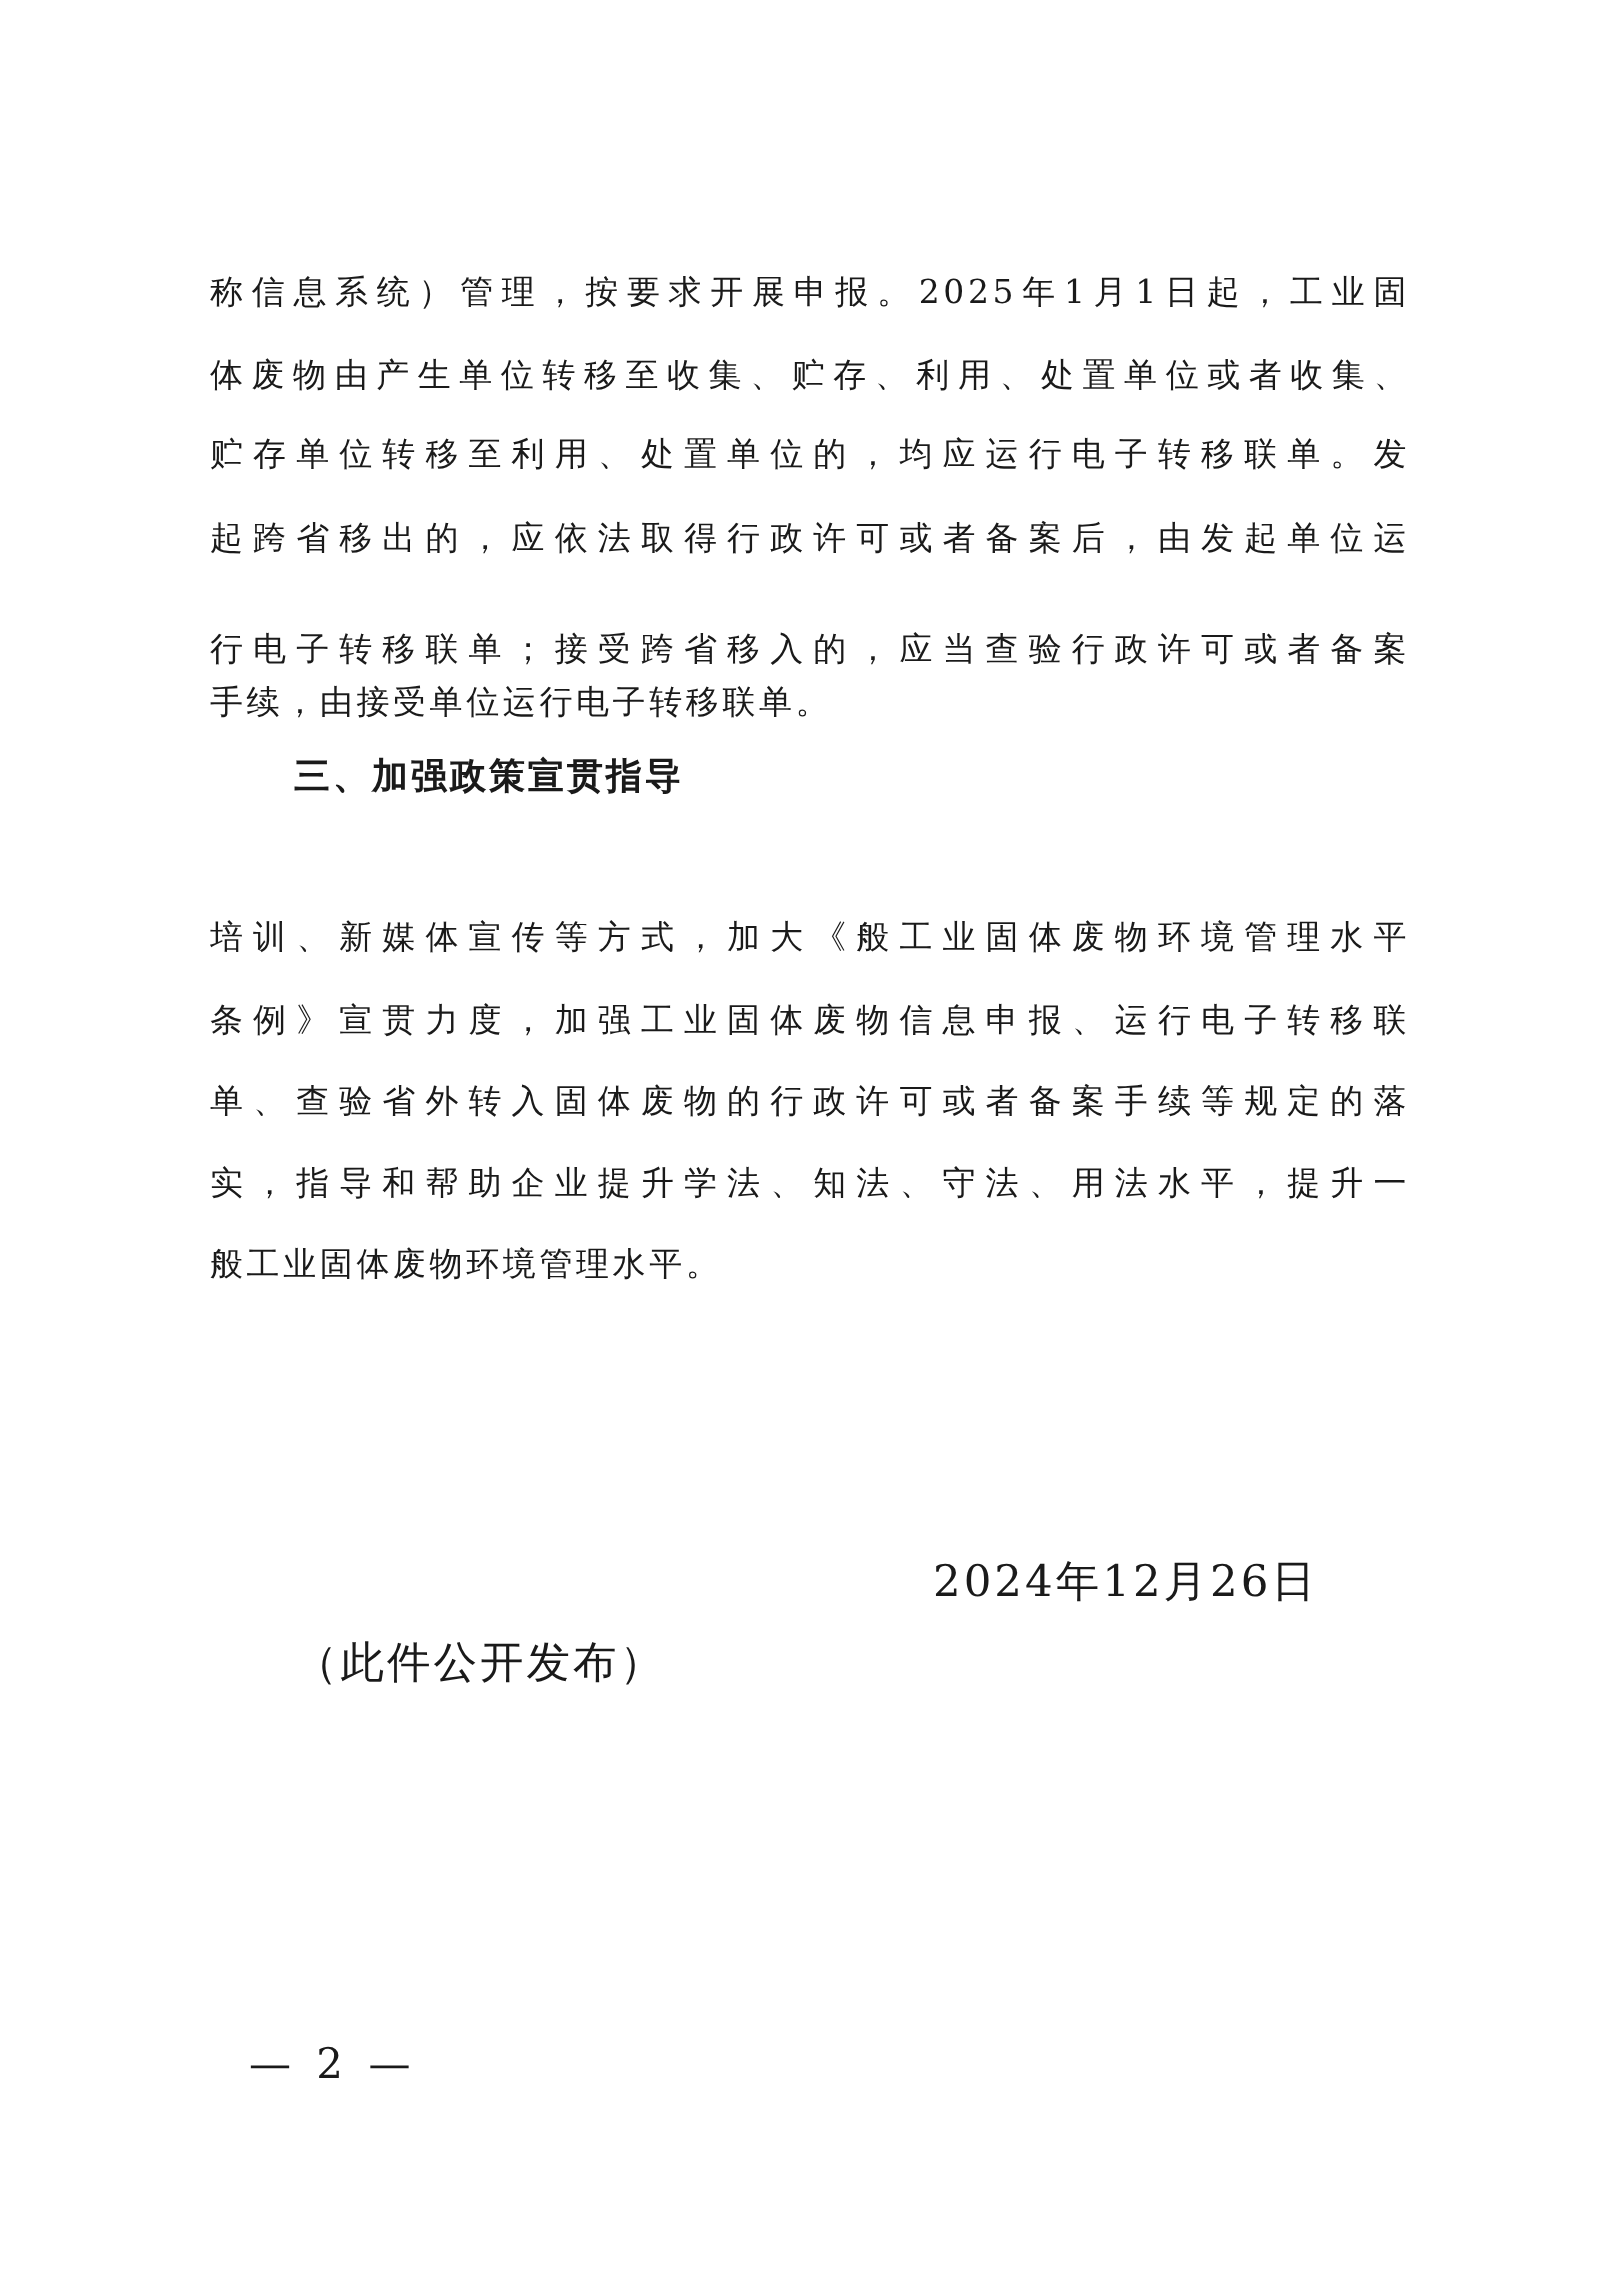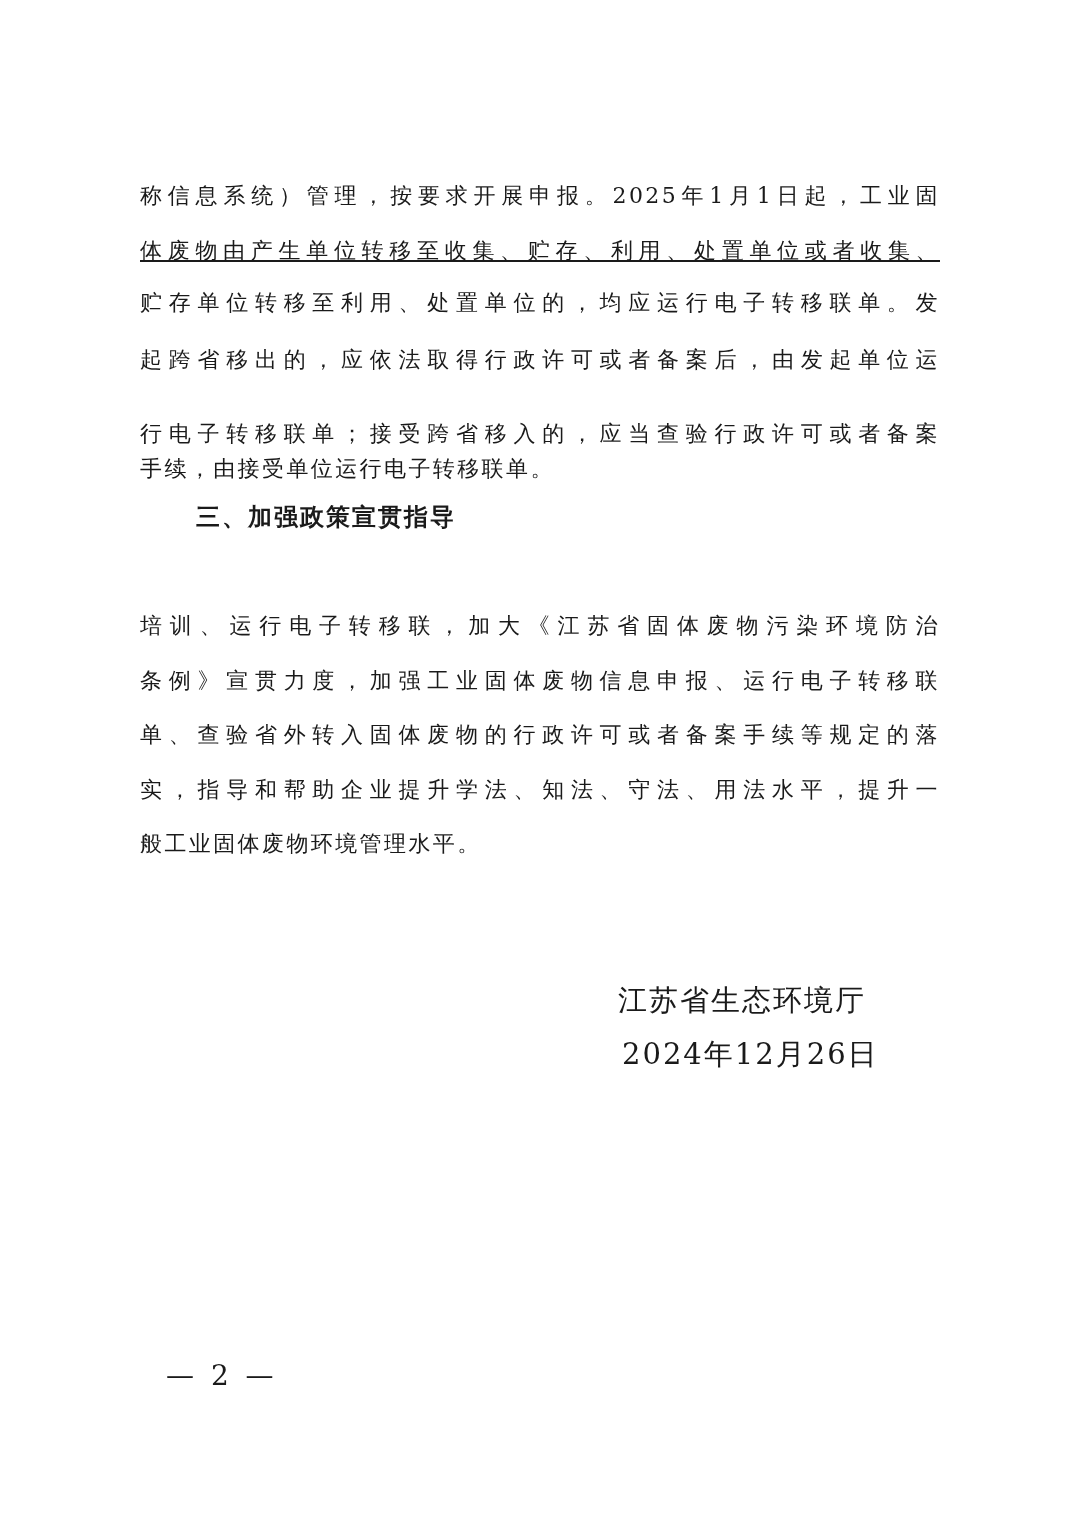--- a/index.html
+++ b/index.html
@@ -67,32 +67,32 @@
       letter-spacing: 4px;
       white-space: nowrap;
     }
   </style>
 </head>
 <body>
 
 <div class="page">
 
   <div class="line" style="top:176px;">称信息系统）管理，按要求开展申报。2025年1月1日起，工业固</div>
-  <div class="line" style="top:231px;text-decoration:underline;">体废物由产生单位转移至收集、贮存、利用、处置单位或者收集、</div>
+  <div class="line" style="top:231px;">体废物由产生单位转移至收集、贮存、利用、处置单位或者收集、</div>
   <div class="line" style="top:285px;font-family:Liberation Mono, monospace;">贮存单位转移至利用、处置单位的，均应运行电子转移联单。发</div>
   <div class="line" style="top:340px;">起跨省移出的，应依法取得行政许可或者备案后，由发起单位运</div>
   <div class="line" style="top:394px;margin-top:20px;">行电子转移联单；接受跨省移入的，应当查验行政许可或者备案</div>
   <div class="line last" style="top:449px;">手续，由接受单位运行电子转移联单。</div>
 
   <div class="heading" style="top:497px;">三、加强政策宣贯指导</div>
 
-  <div class="line" style="top:606px;">培训、运行电子转移联，加大《江苏省固体废物污染环境防治</div>
+  <div class="line" style="top:606px;">培训、新媒体宣传等方式，加大《般工业固体废物环境管理水平</div>
   <div class="line" style="top:661px;">条例》宣贯力度，加强工业固体废物信息申报、运行电子转移联</div>
   <div class="line" style="top:715px;">单、查验省外转入固体废物的行政许可或者备案手续等规定的落</div>
   <div class="line" style="top:770px;">实，指导和帮助企业提升学法、知法、守法、用法水平，提升一</div>
   <div class="line last" style="top:824px;">般工业固体废物环境管理水平。</div>
 
-  <div class="sign" style="left:618px; top:980px;">江苏省生态环境厅</div>
   <div class="sign" style="left:622px; top:1034px;">2024年12月26日</div>
 
+  <div class="sign" style="left:196px; top:1088px;">（此件公开发布）</div>
 
   <div class="page-number">— 2 —</div>
 </div>
 
 </body></html>

